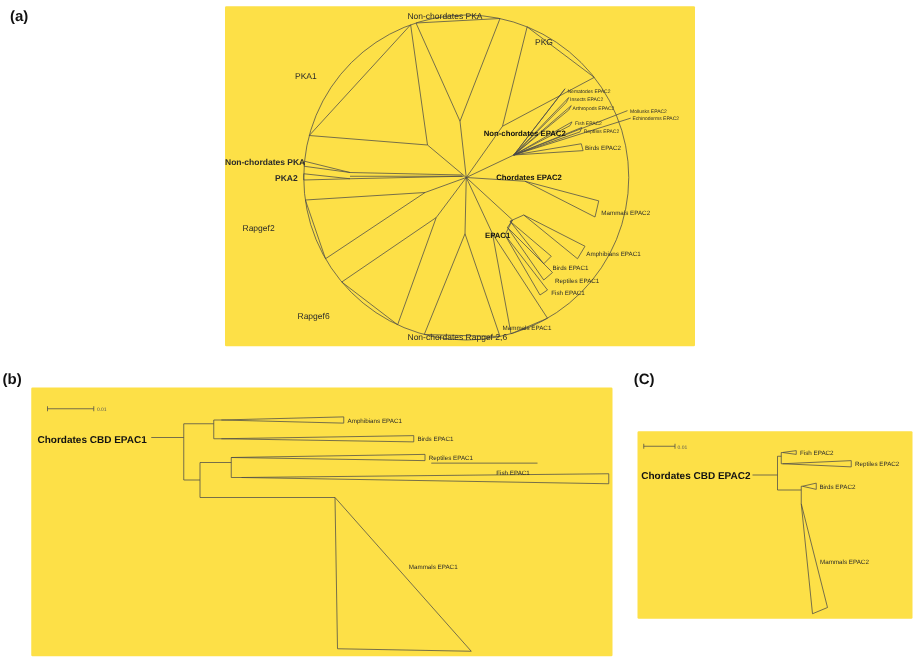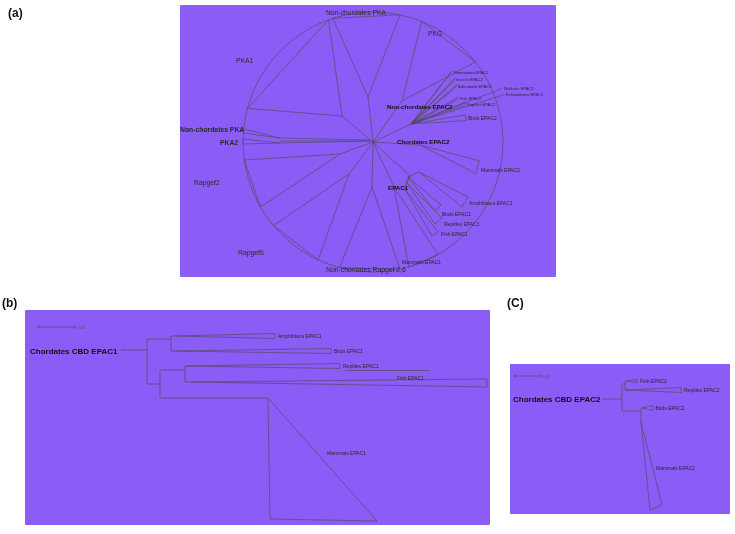--- a/index.html
+++ b/index.html
@@ -1,21 +1,21 @@
 <!DOCTYPE html>
 <html><head>
 <meta charset="utf-8">
 <style>
   html,body{margin:0;padding:0;background:#ffffff;}
   #page{position:relative;width:735px;height:534px;background:#ffffff;overflow:hidden;
         font-family:"Liberation Sans","DejaVu Sans",sans-serif;color:#222;}
-  .panel{position:absolute;background:#8b5cf6;border-radius:1px;}
+  .panel{position:absolute;background:#fde047;border-radius:1px;}
   #panel-a{left:180px;top:5px;width:376px;height:272px;}
   #panel-b{left:25px;top:310px;width:465px;height:215px;}
-  #panel-c{left:510px;top:364px;width:220px;height:150px;}
+  #panel-c{left:510px;top:345px;width:220px;height:150px;}
   .panel-label{position:absolute;font-weight:bold;font-size:12px;color:#111;}
   #label-a{left:8px;top:6px;}
   #label-b{left:2px;top:296px;}
   #label-c{left:507px;top:296px;}
   svg{display:block;}
   .tree-line{stroke:#4a4a4a;stroke-width:0.6;fill:none;}
   .tree-wedge{stroke:#4a4a4a;stroke-width:0.6;fill:none;}
   .lbl{fill:#2a2a2a;}
   .t-big{font-size:6.8px;}
   .t-bold{font-size:6.2px;font-weight:bold;fill:#111;}

